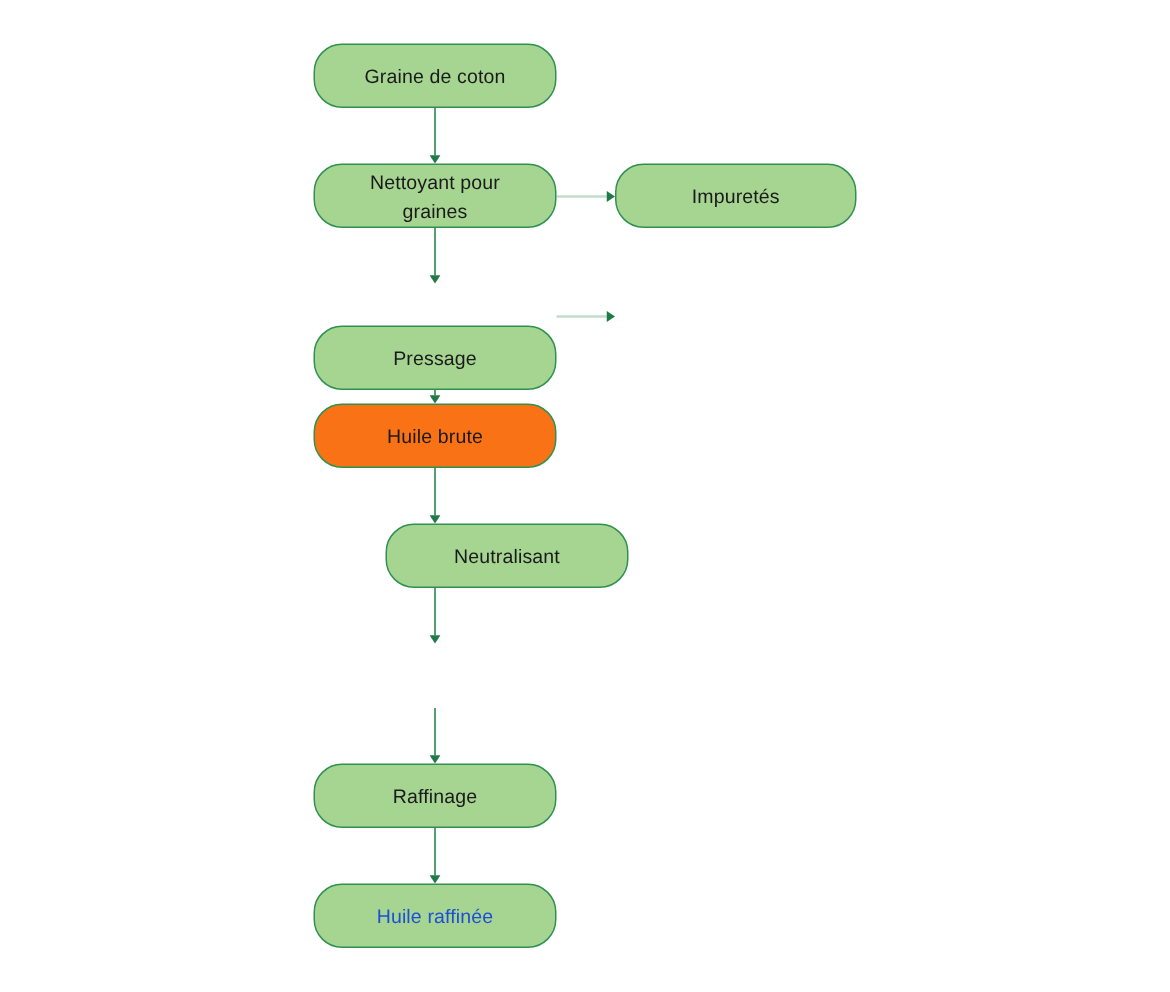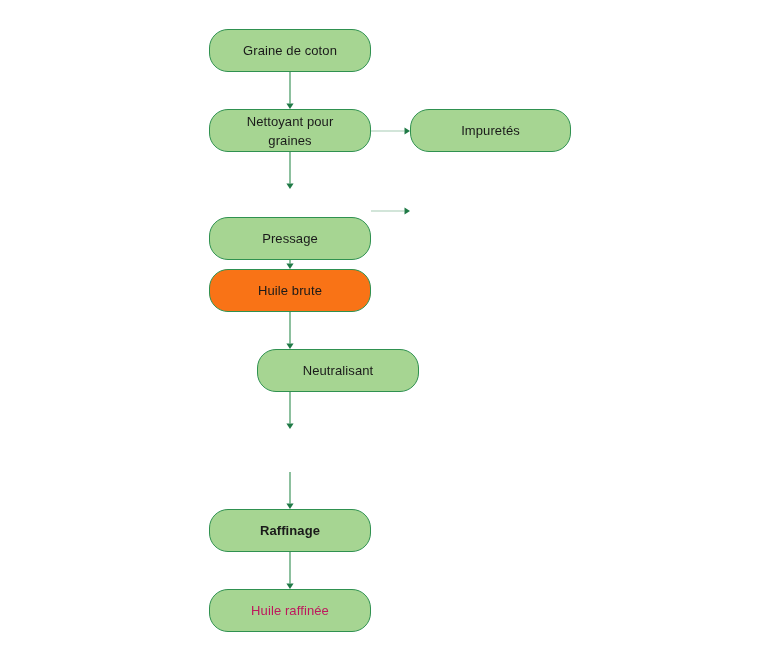--- a/index.html
+++ b/index.html
@@ -89,15 +89,15 @@
         <polygon points="286.4,583.5 293.6,583.5 290,589" fill="#1f7a46"></polygon>
       </g>
     </svg>
 <div class="node" style="left: 209px; top: 29px; width: 162px; height: 43px; background: rgb(166, 213, 146); border-color: rgb(47, 145, 80); color: rgb(26, 26, 26);"><span class="node-label">Graine de coton</span></div>
     <div class="node" style="left: 209px; top: 109px; width: 162px; height: 43px; background: rgb(166, 213, 146); border-color: rgb(47, 145, 80); color: rgb(26, 26, 26);"><span class="node-label">Nettoyant pour
 graines</span></div>
     <div class="node" style="left: 410px; top: 109px; width: 161px; height: 43px; background: rgb(166, 213, 146); border-color: rgb(47, 145, 80); color: rgb(26, 26, 26);"><span class="node-label">Impuretés</span></div>
     <div class="node" style="left: 209px; top: 189px; width: 162px; height: 43px; background: rgb(166, 213, 146); border-color: rgb(47, 145, 80); color: rgb(26, 26, 26); margin-top: 28px;"><span class="node-label">Pressage</span></div>
     <div class="node" style="left: 209px; top: 269px; width: 162px; height: 43px; background: #f97316; border-color: rgb(47, 145, 80); color: rgb(26, 26, 26);"><span class="node-label">Huile brute</span></div>
     <div class="node" style="left: 209px; top: 349px; width: 162px; height: 43px; background: rgb(166, 213, 146); border-color: rgb(47, 145, 80); color: rgb(26, 26, 26); margin-left: 48px;"><span class="node-label">Neutralisant</span></div>
-    <div class="node" style="left: 209px; top: 509px; width: 162px; height: 43px; background: rgb(166, 213, 146); border-color: rgb(47, 145, 80); color: rgb(26, 26, 26); font-weight: bold;"><span class="node-label">Raffinage</span></div>
-    <div class="node" style="left: 209px; top: 589px; width: 162px; height: 43px; background: rgb(166, 213, 146); border-color: rgb(47, 145, 80); color: #be185d;"><span class="node-label">Huile raffinée</span></div>
+    <div class="node" style="left: 209px; top: 509px; width: 162px; height: 43px; background: rgb(166, 213, 146); border-color: rgb(47, 145, 80); color: rgb(26, 26, 26);"><span class="node-label">Raffinage</span></div>
+    <div class="node" style="left: 209px; top: 589px; width: 162px; height: 43px; background: rgb(166, 213, 146); border-color: rgb(47, 145, 80); color: #1d4ed8;"><span class="node-label">Huile raffinée</span></div>
   </div>
 
 </body></html>

